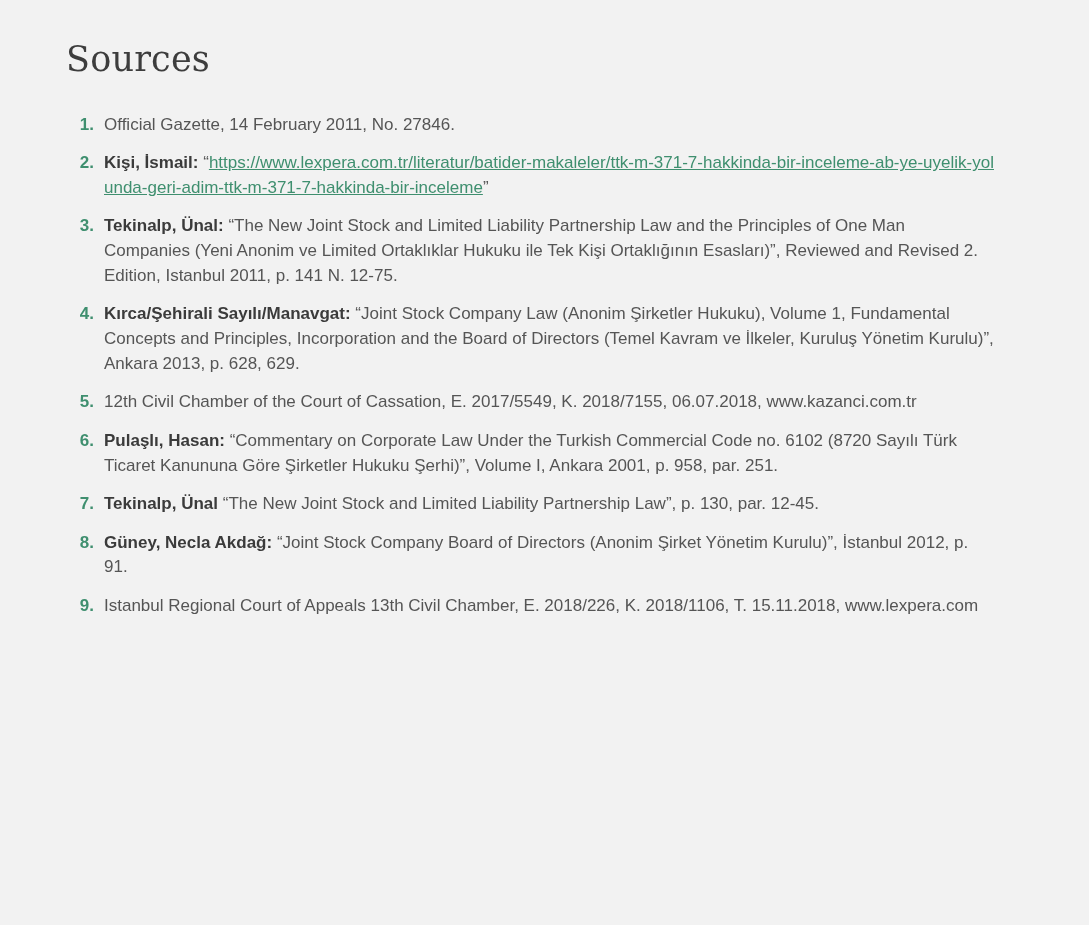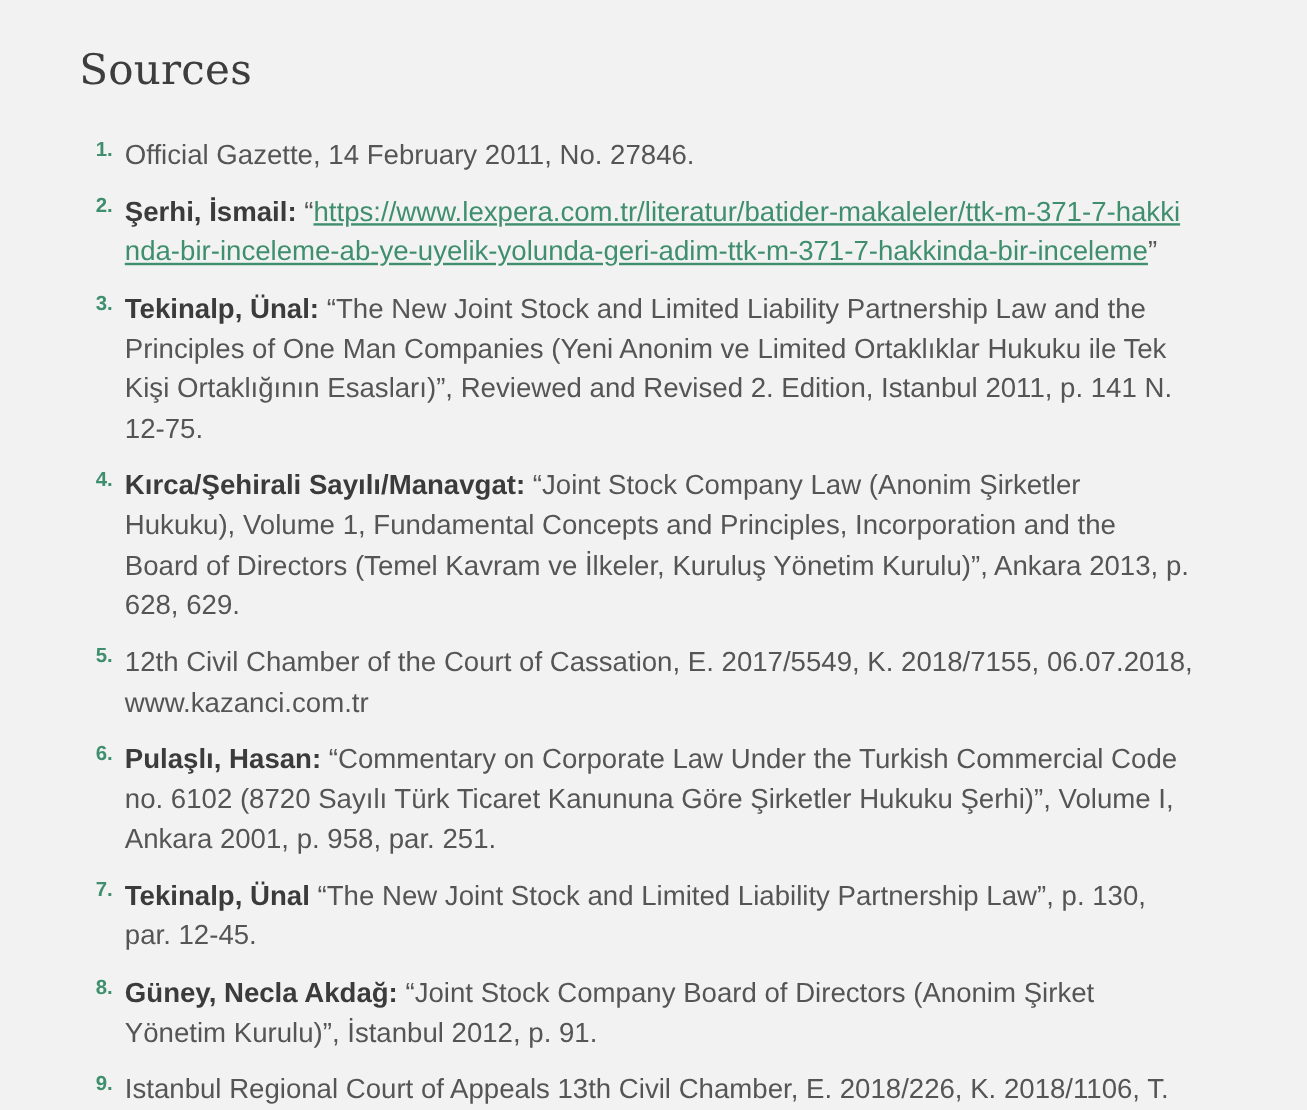--- a/index.html
+++ b/index.html
@@ -47,21 +47,21 @@
     text-align: right;
     padding-right: 10px;
     box-sizing: border-box;
     font-size: 17px;
     font-weight: 700;
     color: #3f8f6f;
     line-height: 1.45;
   }
   .entry {
     flex: 1 1 auto;
-    font-size: 23px;
+    font-size: 17px;
     line-height: 1.45;
     color: #555555;
     max-width: 890px;
   }
   .entry b,
   .entry .author {
     font-weight: 700;
     color: #3b3b3b;
   }
   .entry .link {
@@ -78,21 +78,21 @@
 
   <ol class="source-list">
 
     <li class="source-item">
       <span class="marker">1.</span>
       <span class="entry"><span class="author"></span><span>Official Gazette, 14 February 2011, No. 27846.</span></span>
     </li>
 
     <li class="source-item">
       <span class="marker">2.</span>
-      <span class="entry"><span class="author">Şerhi, İsmail:</span><span> “</span><a class="link" href="#">https://www.lexpera.com.tr/literatur/batider-makaleler/ttk-m-371-7-hakkinda-bir-inceleme-ab-ye-uyelik-yolunda-geri-adim-ttk-m-371-7-hakkinda-bir-inceleme</a><span>”</span></span>
+      <span class="entry"><span class="author">Kişi, İsmail:</span><span> “</span><a class="link" href="#">https://www.lexpera.com.tr/literatur/batider-makaleler/ttk-m-371-7-hakkinda-bir-inceleme-ab-ye-uyelik-yolunda-geri-adim-ttk-m-371-7-hakkinda-bir-inceleme</a><span>”</span></span>
     </li>
 
     <li class="source-item">
       <span class="marker">3.</span>
       <span class="entry"><span class="author">Tekinalp, Ünal:</span><span> “The New Joint Stock and Limited Liability Partnership Law and the Principles of One Man Companies (Yeni Anonim ve Limited Ortaklıklar Hukuku ile Tek Kişi Ortaklığının Esasları)”, Reviewed and Revised 2. Edition, Istanbul 2011, p. 141 N. 12-75.</span></span>
     </li>
 
     <li class="source-item">
       <span class="marker">4.</span>
       <span class="entry"><span class="author">Kırca/Şehirali Sayılı/Manavgat:</span><span> “Joint Stock Company Law (Anonim Şirketler Hukuku), Volume 1, Fundamental Concepts and Principles, Incorporation and the Board of Directors (Temel Kavram ve İlkeler, Kuruluş Yönetim Kurulu)”, Ankara 2013, p. 628, 629.</span></span>

